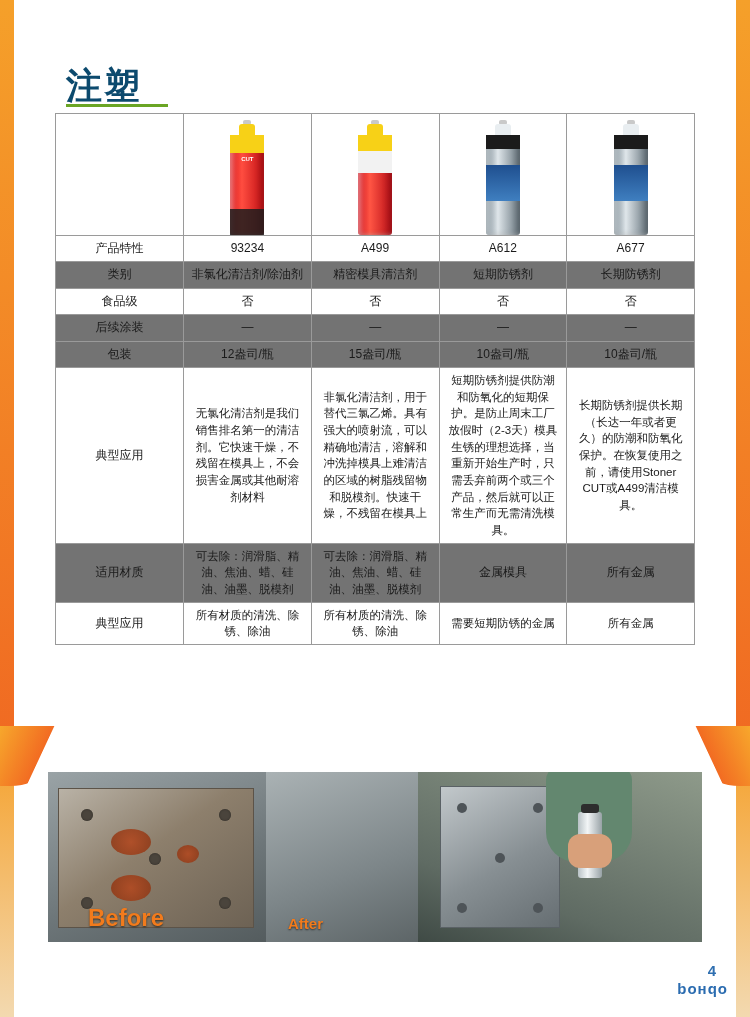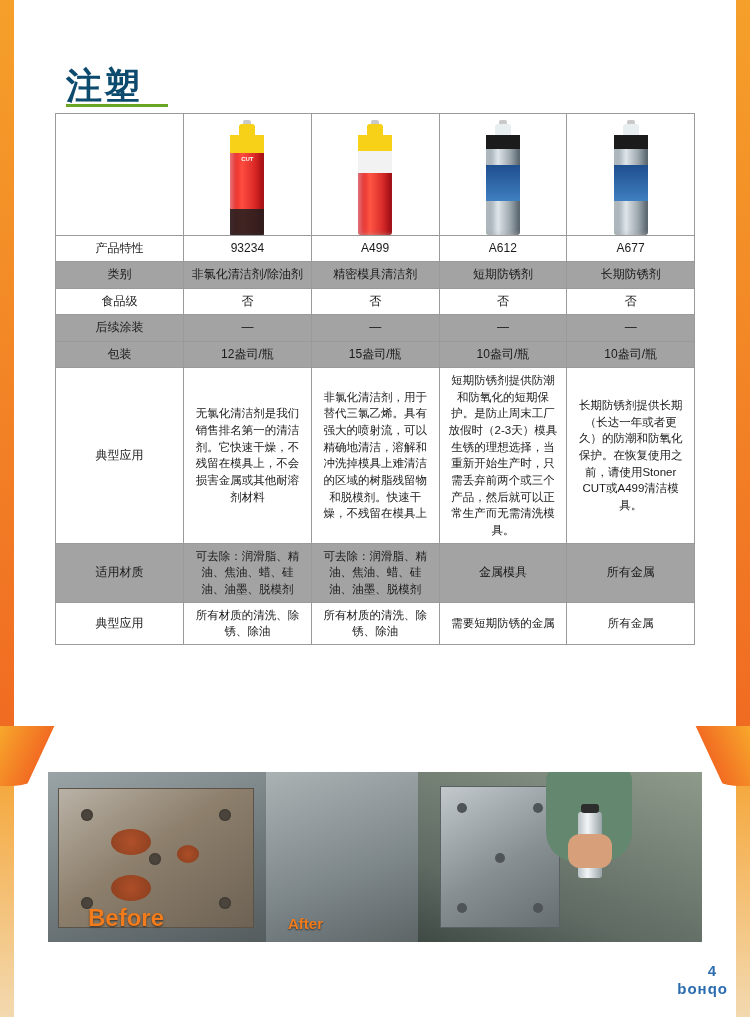--- a/index.html
+++ b/index.html
@@ -65,21 +65,21 @@
     padding:4px 6px;
     vertical-align:middle;
     text-align:center;
     line-height:1.45;
   }
   .row-label {
     width:128px;
     text-align:center;
     white-space:nowrap;
   }
-  .shade { background:#a3a3a3; }
+  .shade { background:#737373; }
   .plain { background:#ffffff; }
   .desc-cell { text-align:left; font-size:11.5px; line-height:1.5; padding:7px 7px; }
   .img-row td { height:122px; padding:0; }
 
   
   .can-wrap { display:flex; align-items:flex-end; justify-content:center; height:120px; }
   .can {
     width:34px; height:100px; position:relative;
     border-radius:4px 4px 3px 3px;
     box-shadow:inset -4px 0 6px rgba(0,0,0,.18), inset 3px 0 5px rgba(255,255,255,.45);

